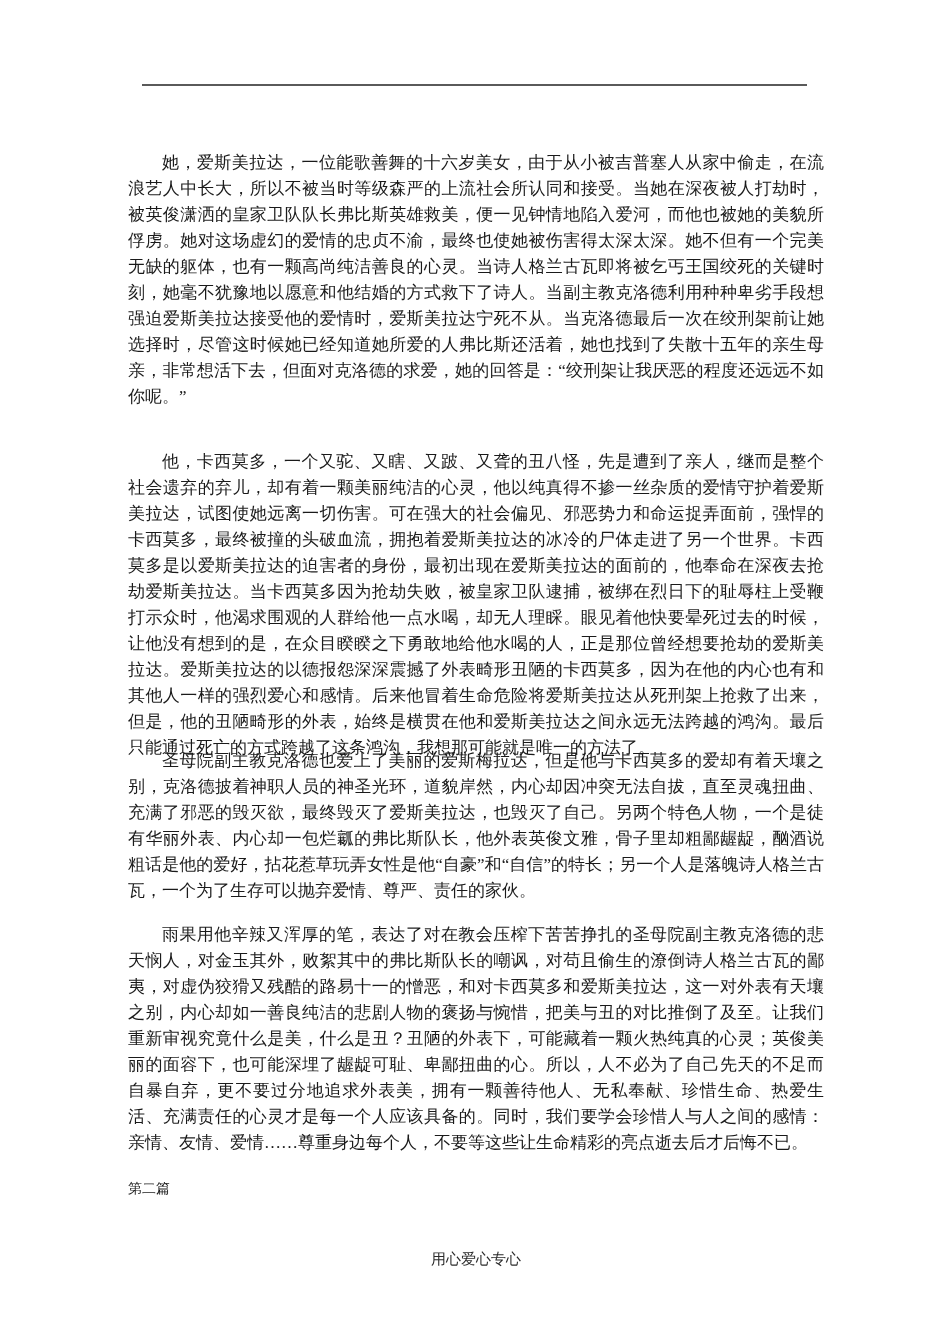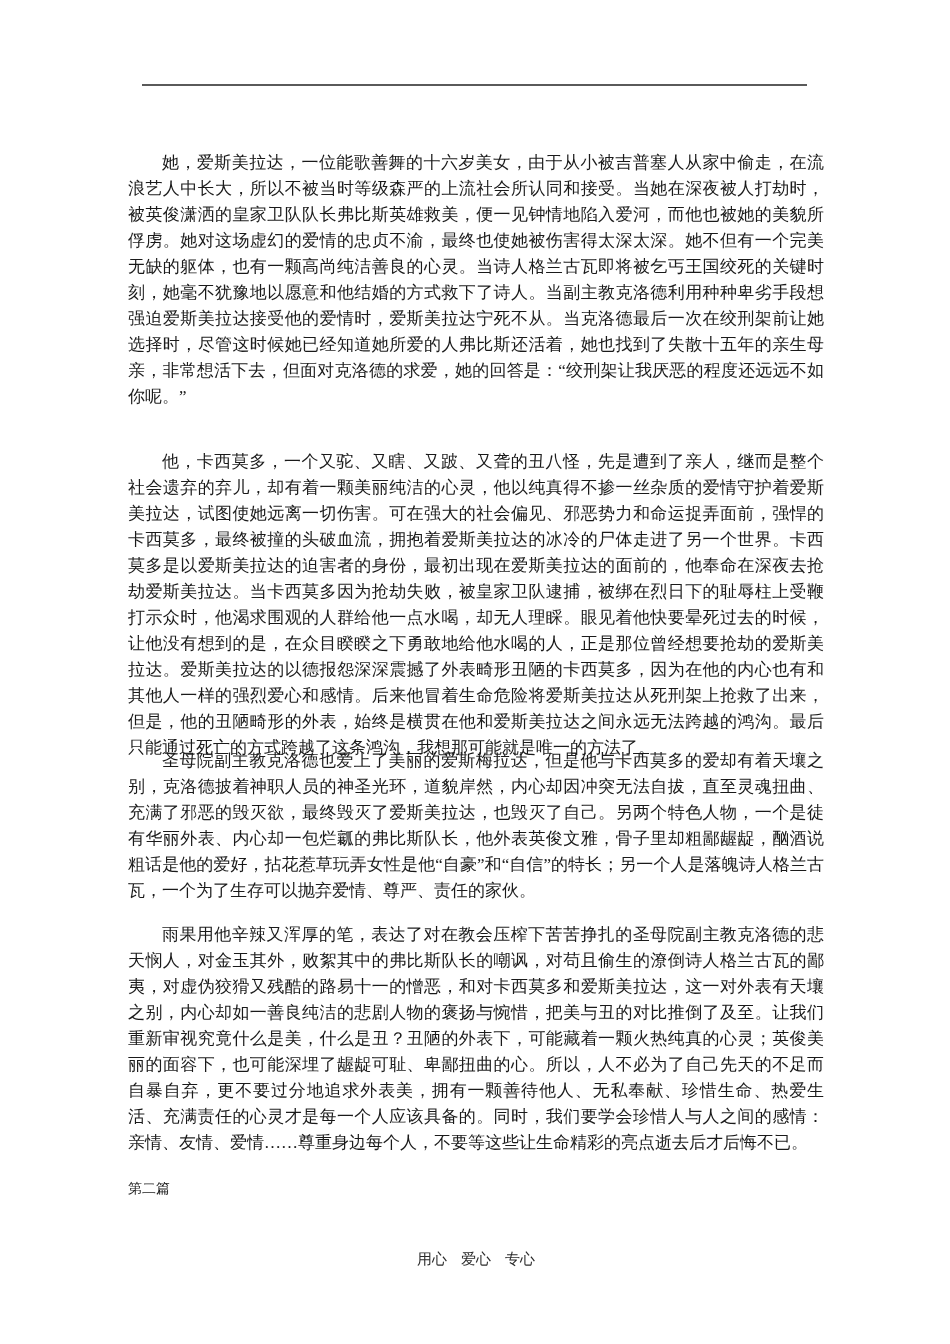--- a/index.html
+++ b/index.html
@@ -52,21 +52,20 @@
     text-indent: 0;
     color: #1a1a1a;
   }
   .page-footer {
     position: absolute;
     left: 128px;
     top: 1248px;
     width: 696px;
     display: flex;
     justify-content: center;
-    gap: 14px;
     font-size: 15px;
     line-height: 22px;
     color: #2a2a2a;
   }
 </style>
 </head>
 <body>
 
 <div class="page">
 

